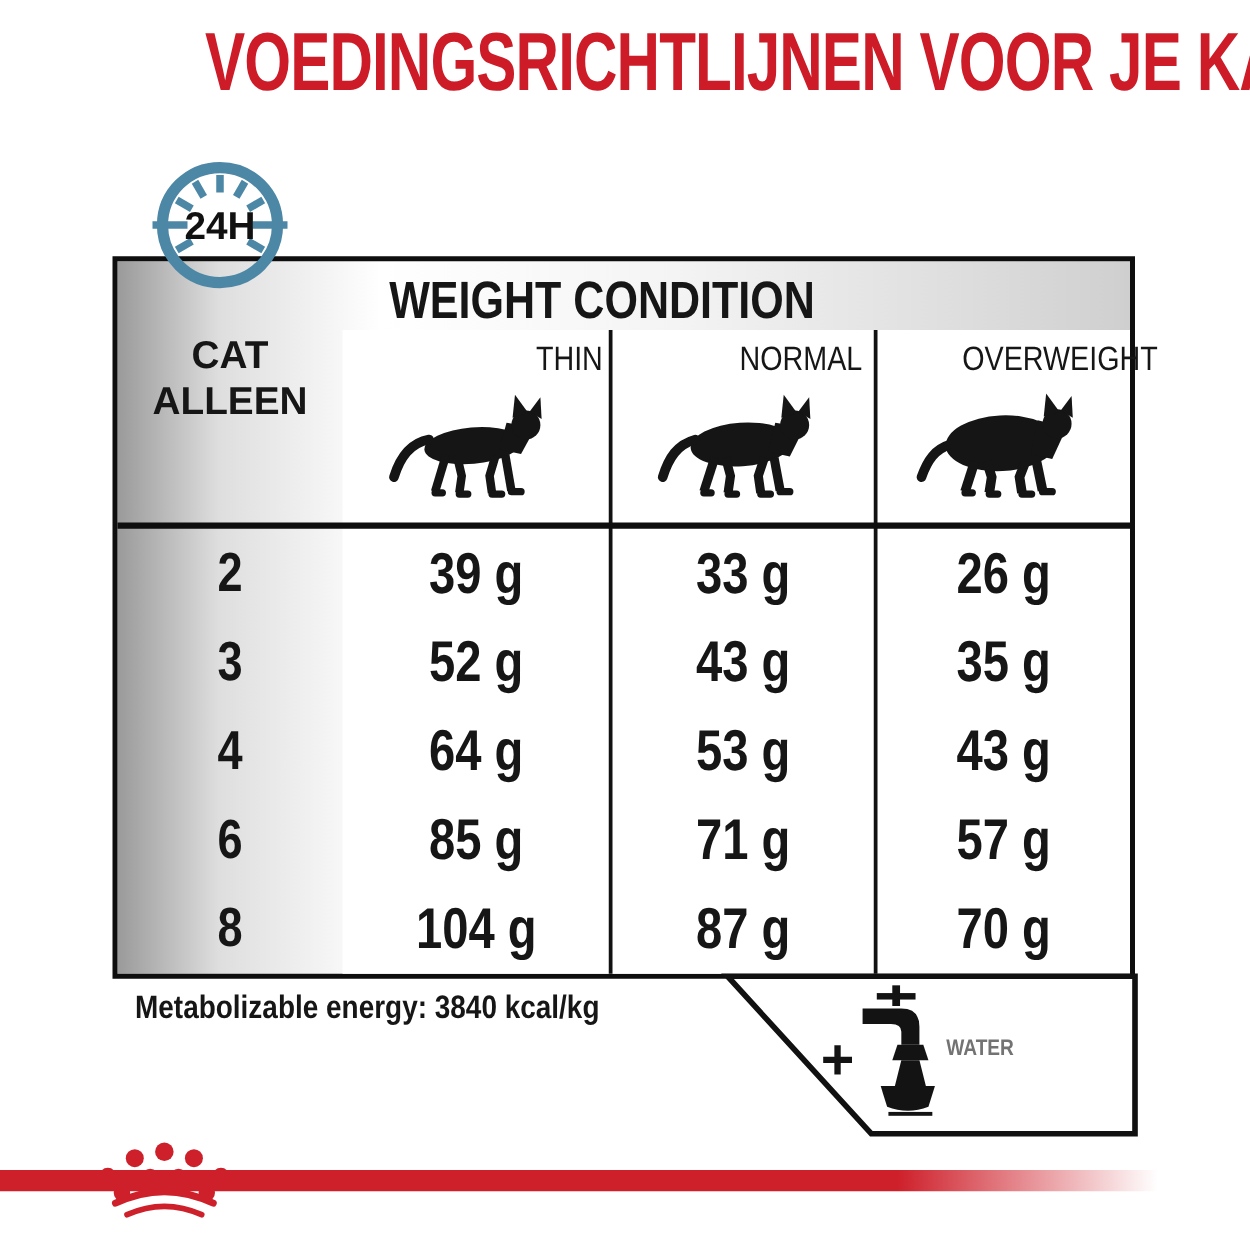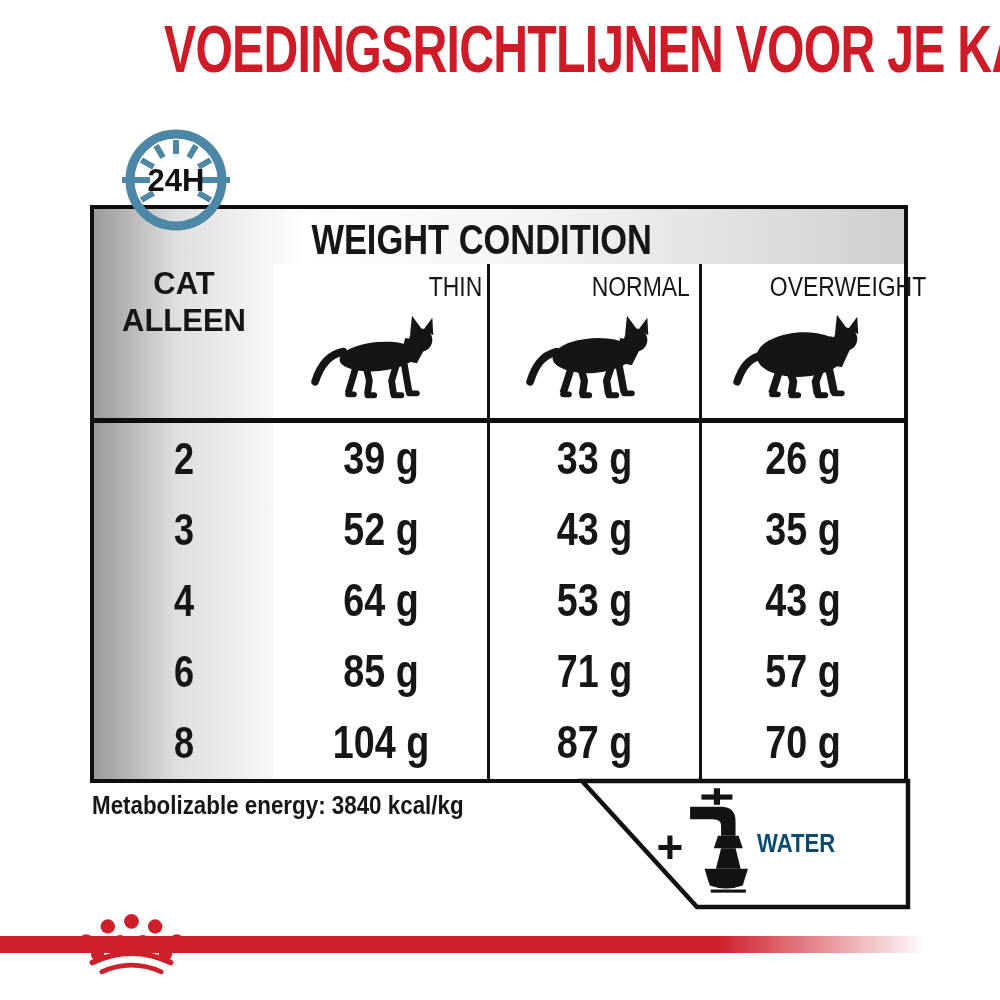--- a/index.html
+++ b/index.html
@@ -42,28 +42,28 @@
   .trow{position:absolute;left:0;width:810px;height:71px;}
   .trow .cell{position:absolute;top:0;height:71px;line-height:71px;text-align:center;
       font-size:46px;font-weight:bold;color:#161616;transform:scaleX(0.82);}
   .cell.kg{left:0;width:180px;font-size:44px;}
   .cell.c1{left:181px;width:212px;}
   .cell.c2{left:396px;width:209px;}
   .cell.c3{left:608px;width:202px;}
   .r0{top:214px;} .r1{top:285px;} .r2{top:356px;} .r3{top:427px;} .r4{top:498px;}
 
   
-  .energy{position:absolute;left:92px;top:790px;font-size:26px;font-weight:bold;color:#161616;}
+  .energy{position:absolute;left:108px;top:790px;font-size:26px;font-weight:bold;color:#161616;}
   .energy .cxl{transform:scaleX(0.86);}
 
   .water-shape{position:absolute;left:571px;top:777px;}
   .plus{position:absolute;left:650px;top:820px;width:40px;text-align:center;
         font-size:46px;font-weight:bold;color:#131313;}
   .tap{position:absolute;left:688px;top:788px;}
-  .water-label{position:absolute;left:757px;top:828px;font-size:26px;font-weight:bold;color:#0c4a6e;}
+  .water-label{position:absolute;left:757px;top:828px;font-size:18px;font-weight:bold;color:#737373;}
   .water-label .cxl{transform:scaleX(0.85);}
 
   .red-band{position:absolute;left:0;top:936px;width:945px;height:17px;z-index:1;
       background:linear-gradient(90deg,#ce202b 0%,#ce202b 76%,rgba(206,32,43,0) 98%);}
   .paw{position:absolute;left:78px;top:912px;z-index:2;}
 </style>
 </head>
 <body>
 
 <div class="page">

